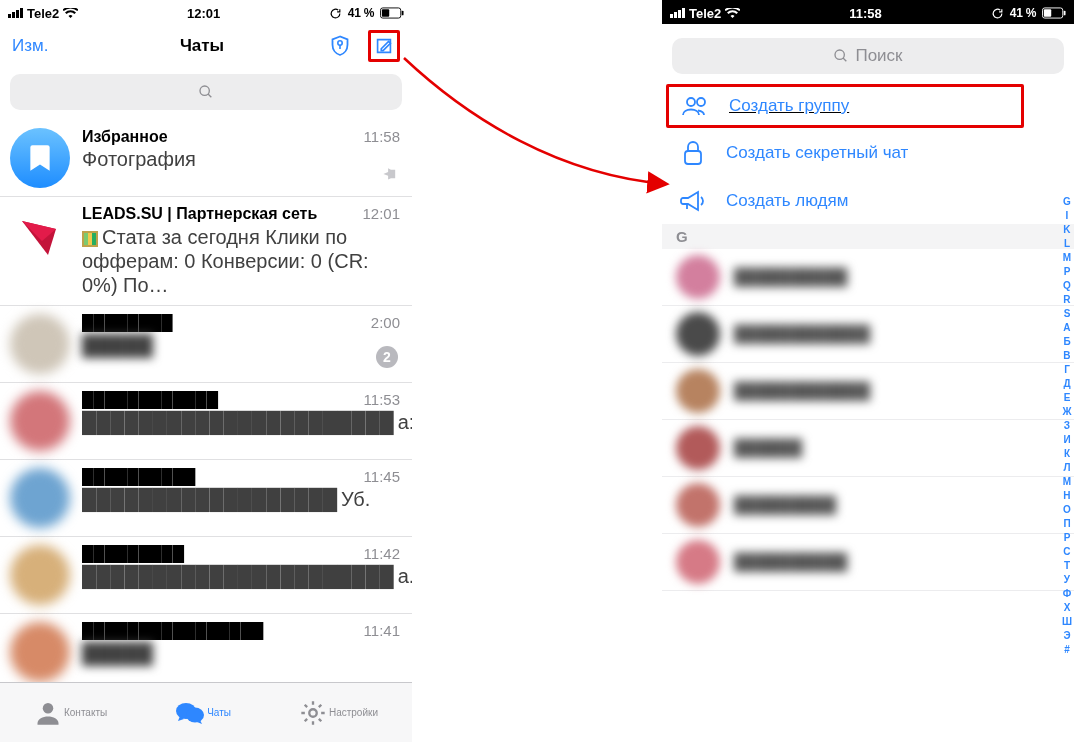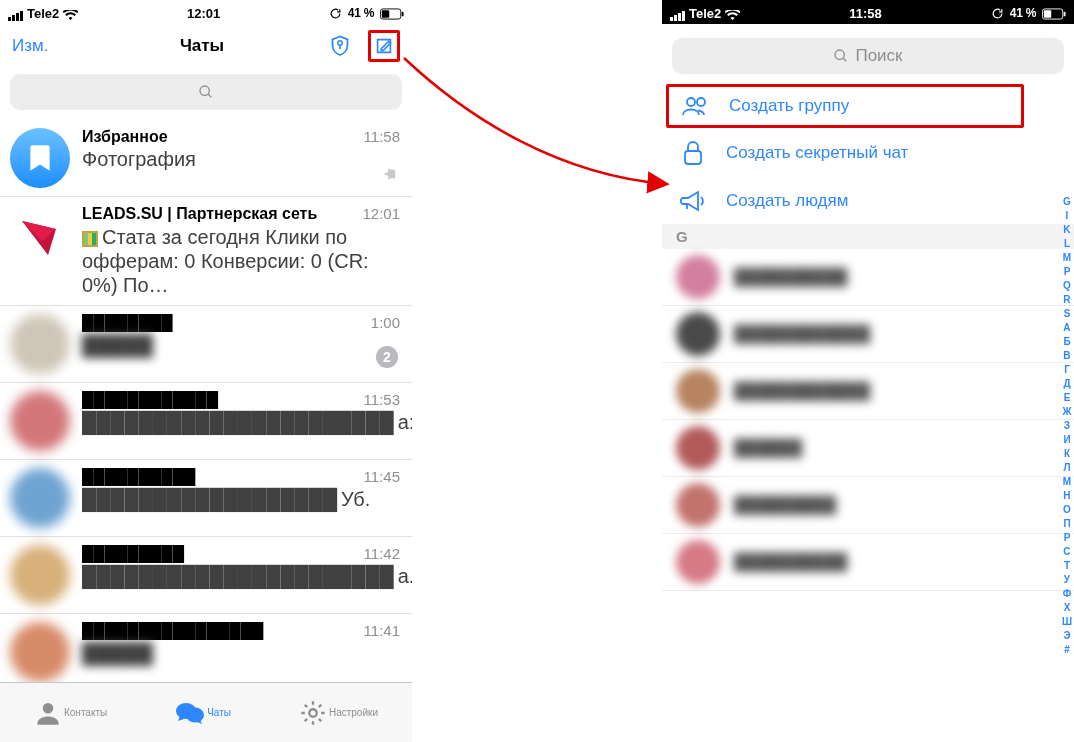--- a/index.html
+++ b/index.html
@@ -31,21 +31,21 @@
     align-items: center;
     justify-content: space-between;
     height: 24px;
     padding: 2px 8px 0 8px;
     font-size: 13px;
     font-weight: 600;
     color: #000;
     background: #fff;
   }
   .phone-right .status-bar { background: #000; color: #fff; }
-  .status-left, .status-right { display: flex; align-items: flex-end; gap: 4px; }
+  .status-left, .status-right { display: flex; align-items: center; gap: 4px; }
   .status-center { flex: 1; text-align: center; }
 
   .bars { display: inline-flex; align-items: flex-end; gap: 1px; }
   .bars span { width: 3px; background: currentColor; }
   .bars span:nth-child(1){height:4px}.bars span:nth-child(2){height:6px}
   .bars span:nth-child(3){height:8px}.bars span:nth-child(4){height:10px}
   .status-wifi, .status-refresh, .status-batt { display: inline-flex; align-items: center; }
   .batt-pct { font-size: 12px; margin: 0 2px; letter-spacing: -0.3px; }
 
   
@@ -142,20 +142,21 @@
 
   .action-row {
     display:flex; align-items:center; gap:18px;
     padding: 12px 16px;
     color:#2e87ff; font-size:17px;
   }
   .action-row .ic { width:30px; display:flex; justify-content:center; }
   .action-highlight {
     border:3px solid #e40000; border-radius:2px;
     margin: 0 50px 0 4px;
+    text-decoration: underline;
   }
   .action-highlight .action-row { padding: 8px 12px; }
 
   .section-header {
     background:#f4f4f5; color:#8e8e93; font-weight:600;
     padding:4px 14px; font-size:15px;
   }
   .contact-row {
     display:flex; align-items:center; gap:14px;
     padding:6px 14px; border-bottom:0.5px solid #ececee;
@@ -280,21 +281,21 @@
             <span class="emoji-chart"></span><span>Стата за сегодня Клики по офферам: 0 Конверсии: 0 (CR: 0%) По…</span>
           </div>
         </div>
       </div>
 
       <div class="row">
         <div class="avatar blur"></div>
         <div class="row-main">
           <div class="row-top">
               <span class="row-title blurtxt">████████</span>
-              <span class="row-time">1:00</span>
+              <span class="row-time">2:00</span>
             </div>
           <div class="row-sub blurtxt">█████</div>
         </div>
         <span class="badge">2</span>
       </div>
 
       <div class="row">
         <div class="avatar blur2"></div>
         <div class="row-main">
           <div class="row-top">

